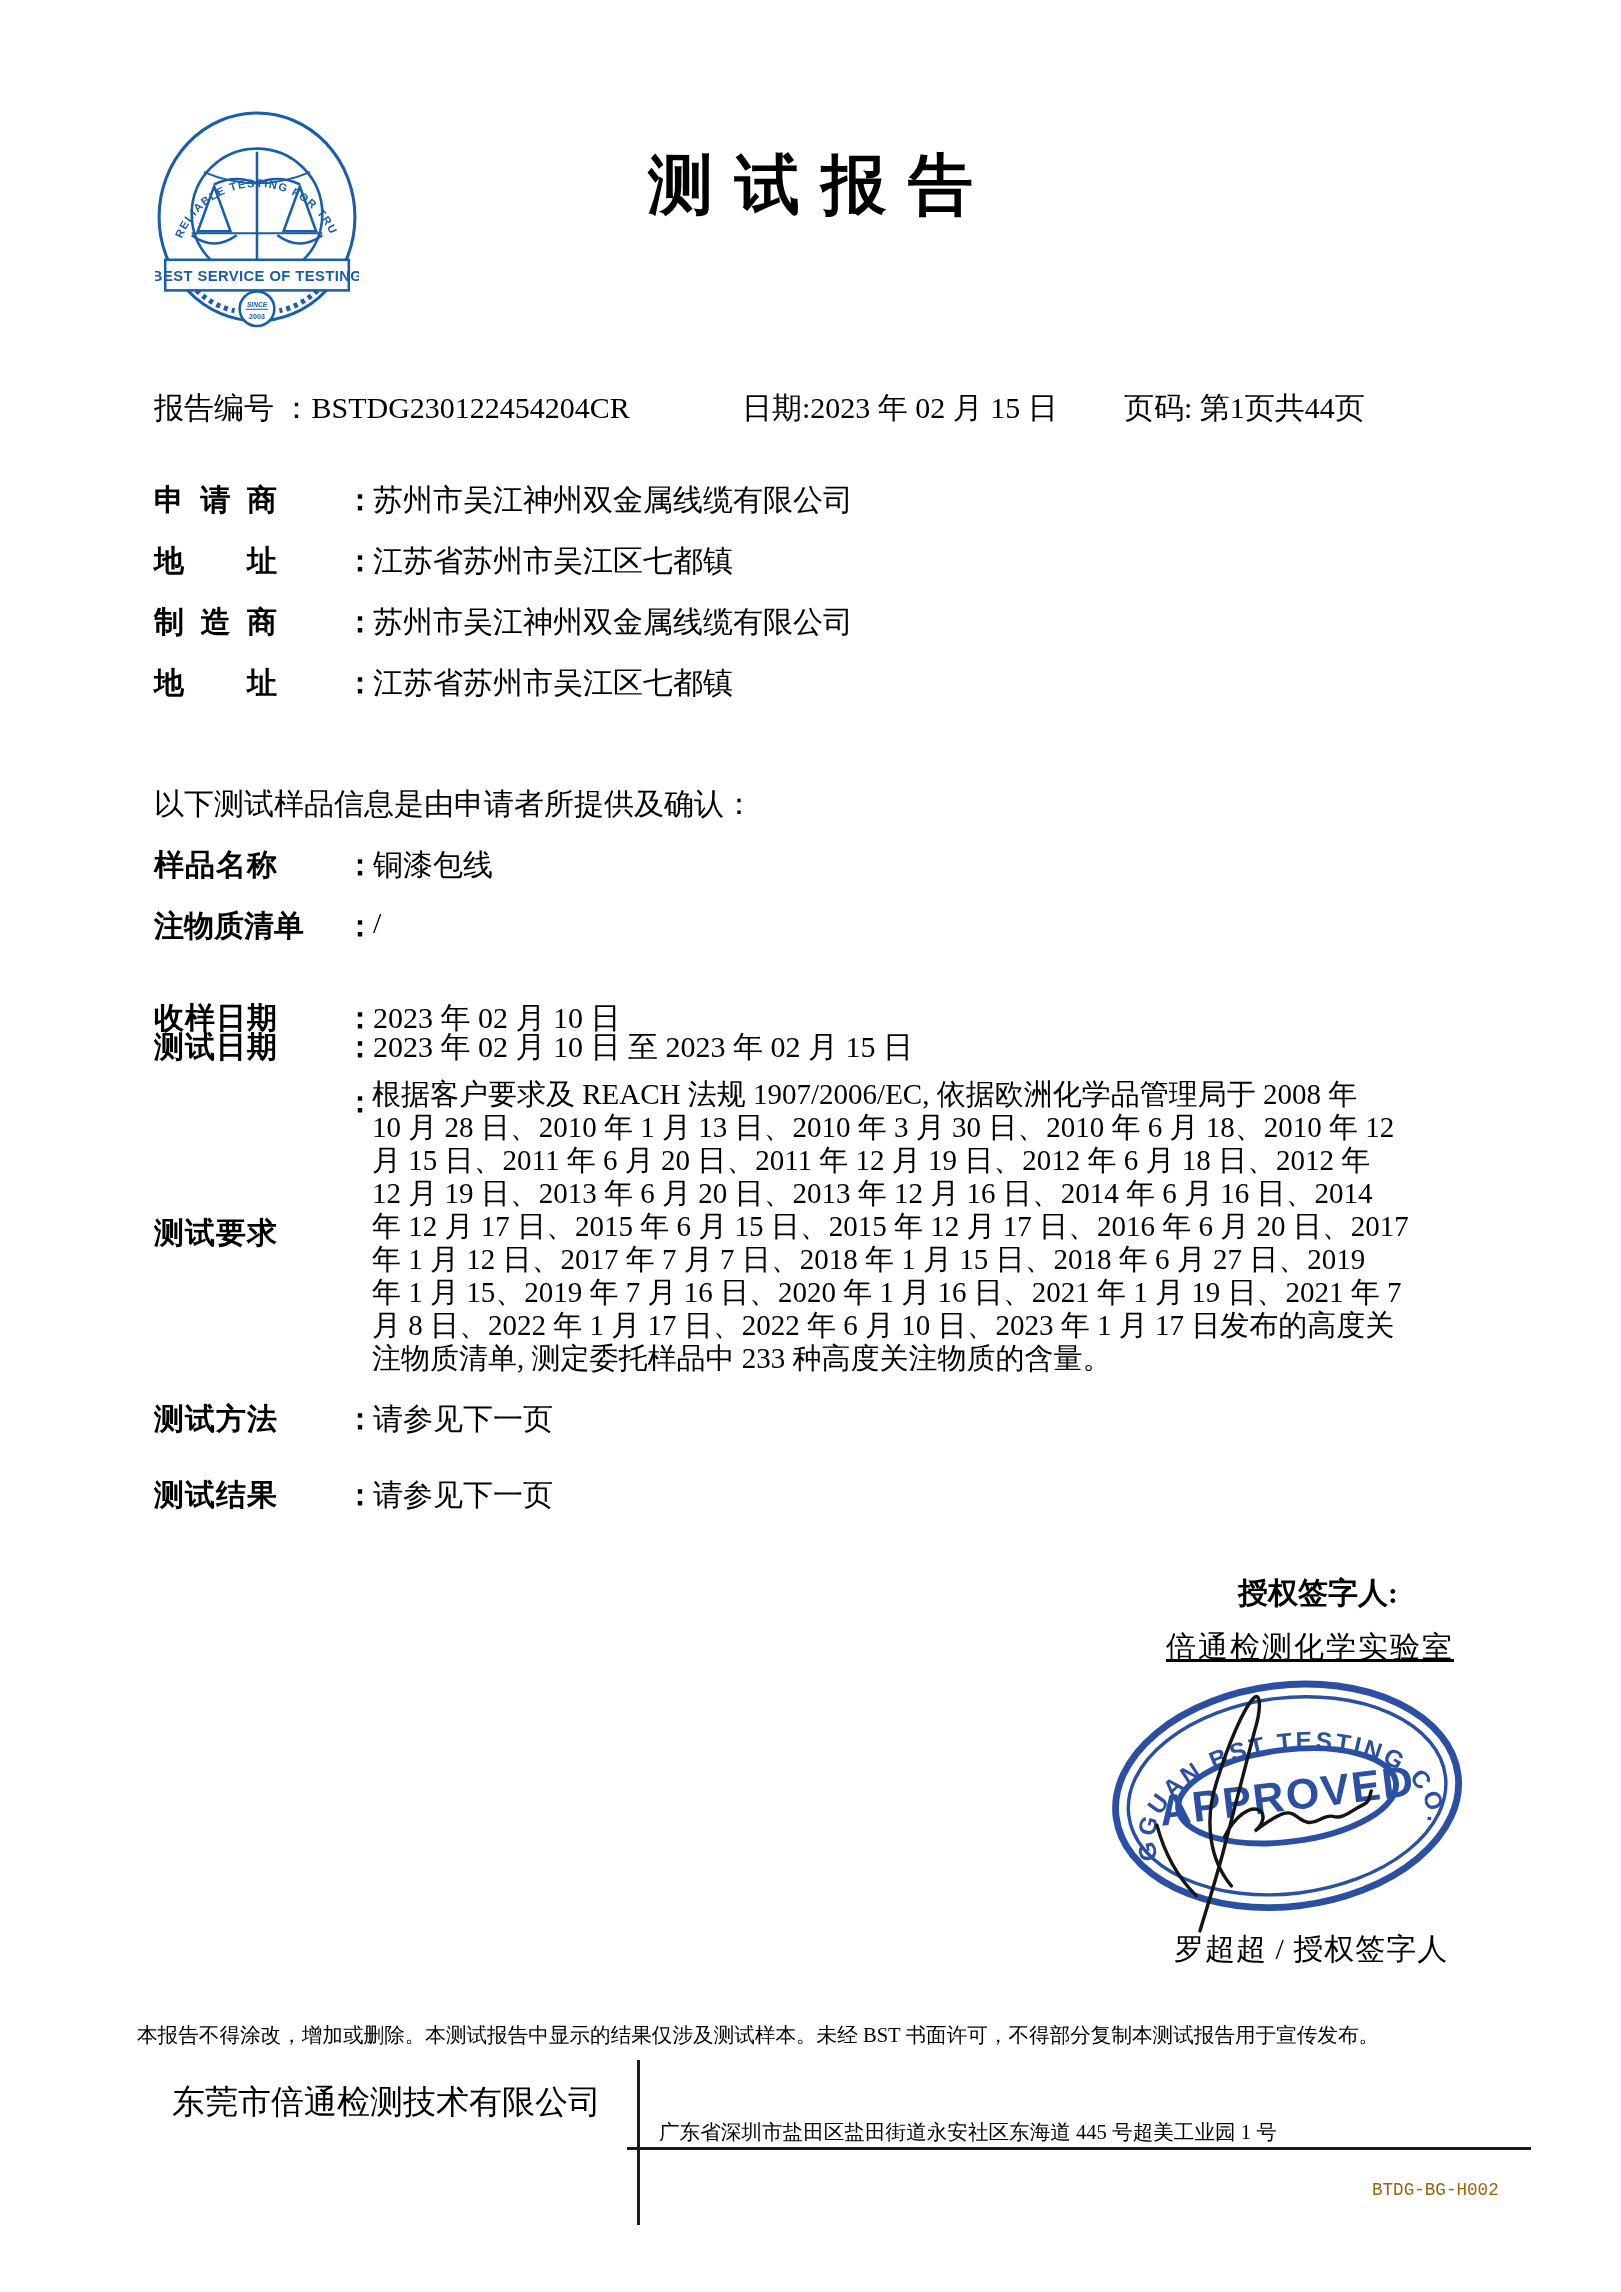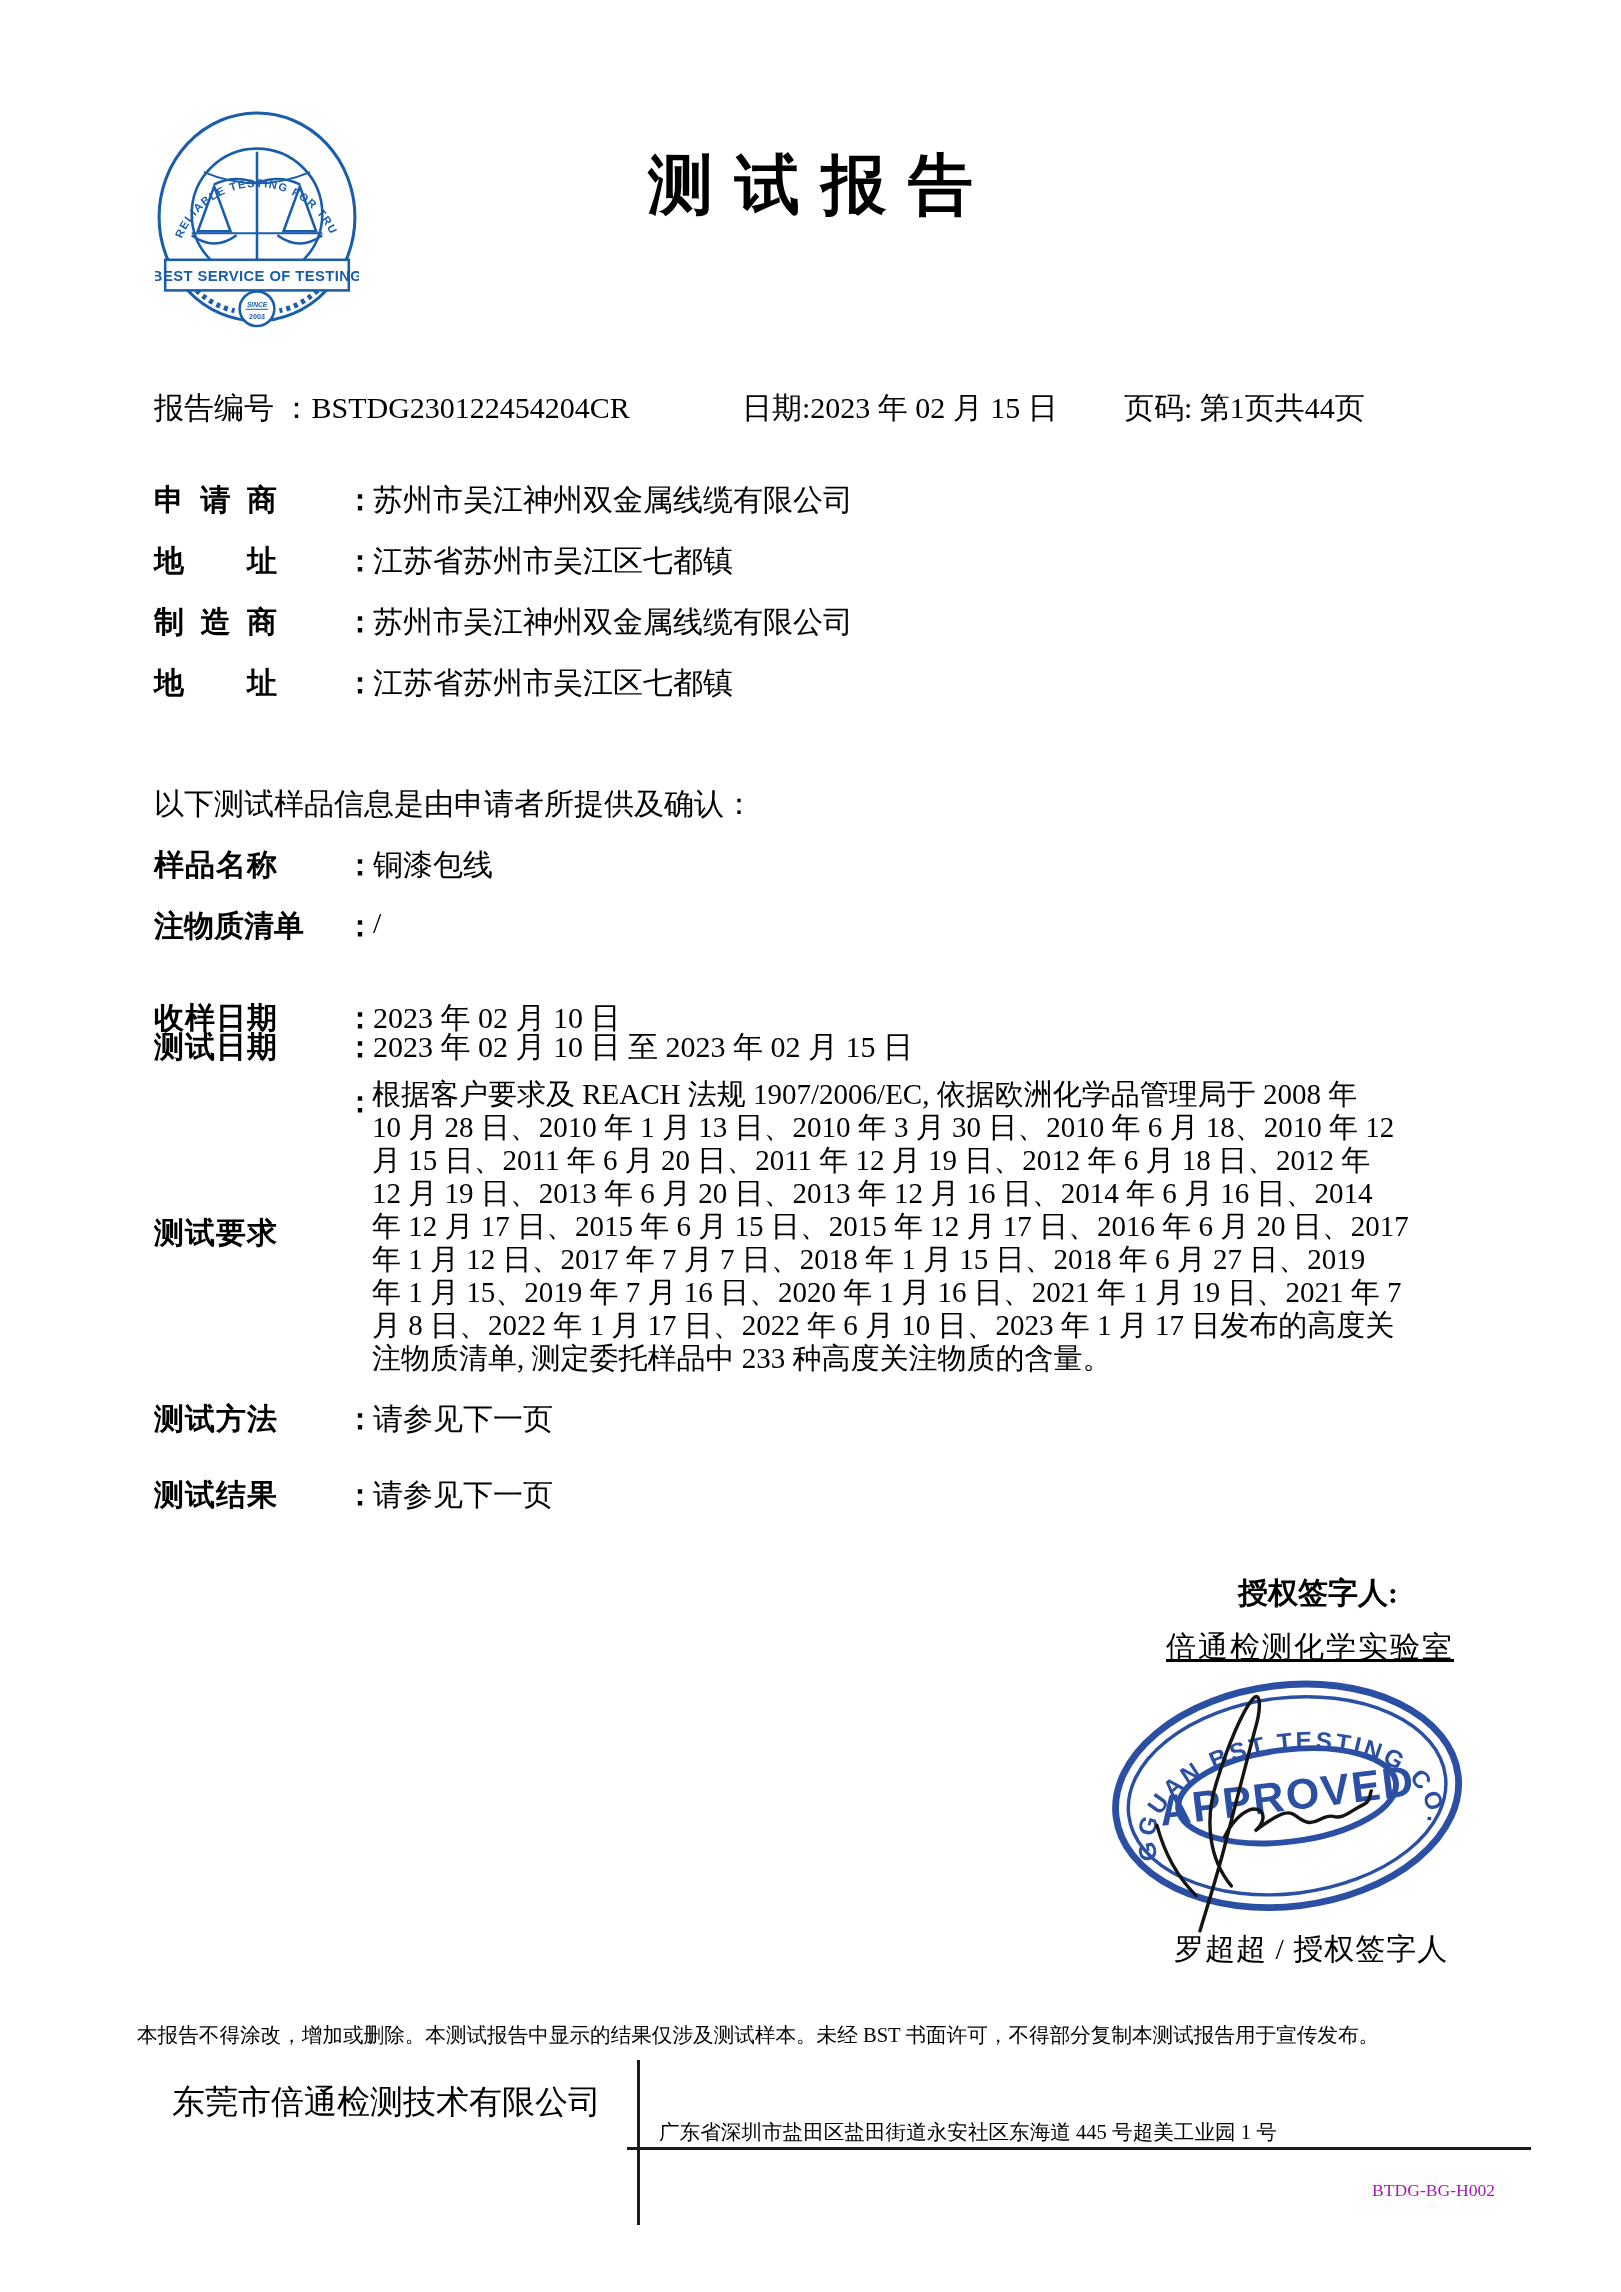--- a/index.html
+++ b/index.html
@@ -38,22 +38,22 @@
   .sig-lab{position:absolute;left:1166px;top:1627px;font-size:30px;letter-spacing:2px;white-space:nowrap;text-decoration:underline;}
   .stamp-wrap{position:absolute;left:1106px;top:1678px;width:370px;height:263px;}
   .sig-name{position:absolute;left:1174px;top:1929px;font-size:30px;letter-spacing:1px;white-space:nowrap;}
   
   .disclaimer{position:absolute;left:137px;top:2021px;width:1372px;font-size:20.6px;white-space:nowrap;}
   .f-company{position:absolute;left:172px;top:2080px;font-size:33px;font-weight:normal;white-space:nowrap;}
   .f-vline{position:absolute;left:637px;top:2060px;width:2.9px;height:165px;background:#1a1a1a;}
   .f-hline{position:absolute;left:627px;top:2147px;width:904px;height:2.9px;background:#1a1a1a;}
   .f-addr{position:absolute;left:659px;top:2070px;font-size:20.6px;white-space:nowrap;margin-top:48px;}
   .f-contact{position:absolute;left:659px;top:2103px;font-size:20.6px;white-space:nowrap;}
-  .f-code{position:absolute;left:1372px;top:2180px;font-size:17.6px;color:#a21caf;
-    font-family:Liberation Serif, serif;}
+  .f-code{position:absolute;left:1372px;top:2180px;font-size:17.6px;color:#a16207;
+    font-family:Liberation Mono, monospace;}
   
   .logo{position:absolute;left:155px;top:108px;width:204px;height:222px;}
   .logo text{font-family:"Liberation Sans","DejaVu Sans",sans-serif;fill:#1a5dab;}
   .logo .ln{fill:none;stroke:#1a5dab;}
   
   .stamp text{font-family:"Liberation Sans","DejaVu Sans",sans-serif;fill:#2b4fa3;}
   .stamp .st{fill:none;stroke:#2b4fa3;}
   .stamp .sig{fill:none;stroke:#151515;stroke-width:3.5;stroke-linecap:round;}
 </style>
 </head>

